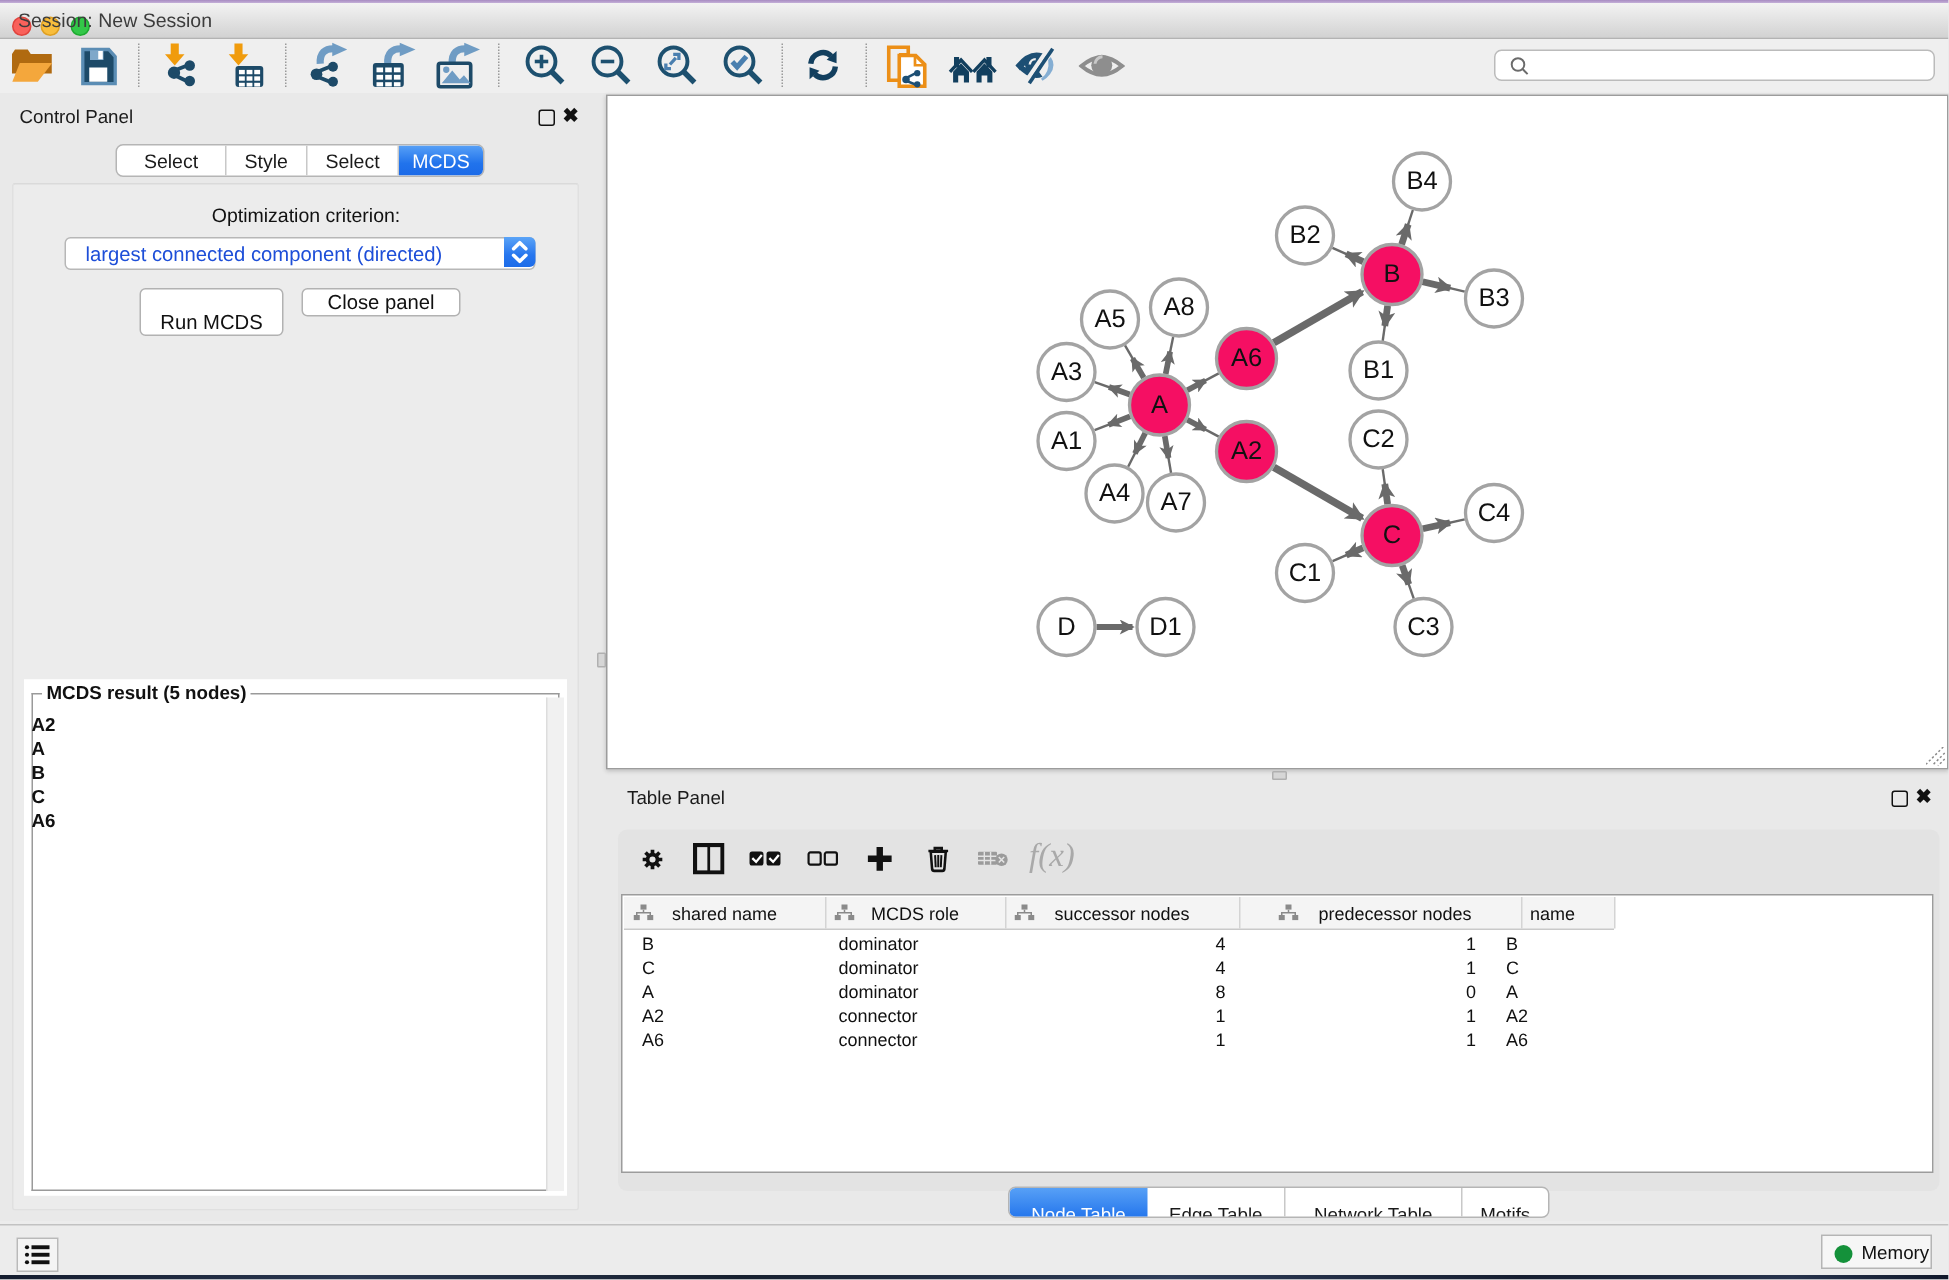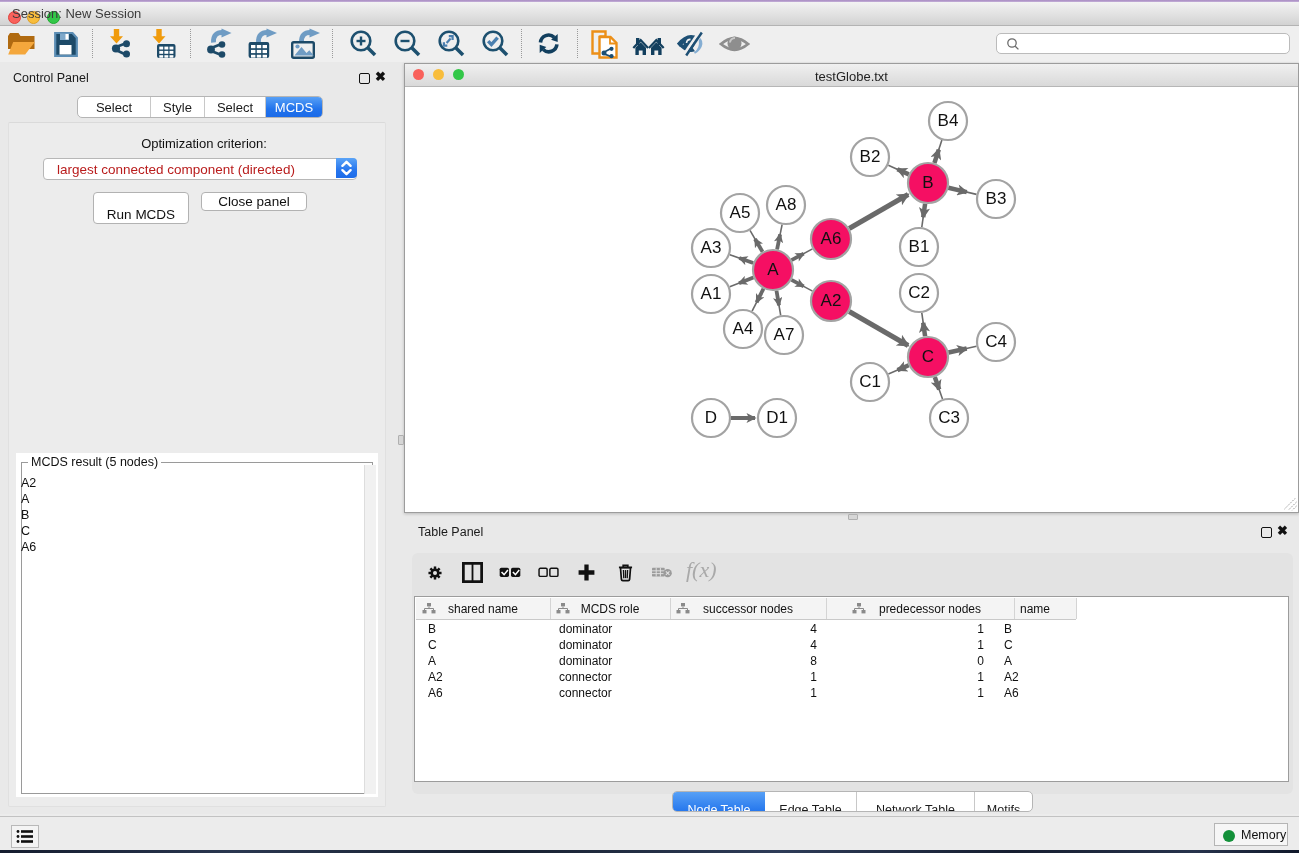--- a/index.html
+++ b/index.html
@@ -34,29 +34,29 @@
  display:flex;align-items:center;justify-content:center;}
 .seg .s:last-child{border-right:none;}
 .seg .sel{background:linear-gradient(#57a0f6,#2173ec 60%,#1b6ae8);color:#fff;border-right:none;}
 #cptabs{left:77px;top:96px;height:20px;}
 #cptabs .s{height:20px;}
 
 #cp-inner{left:8px;top:122px;width:376px;height:683px;background:#ececec;
  border-top:1px solid #dadada;border-left:1px solid #e0e0e0;border-right:1px solid #e0e0e0;border-bottom:1px solid #e0e0e0;border-radius:2px;}
 #opt-label{left:8px;top:136px;width:392px;text-align:center;font-size:13px;color:#111;}
 #dropdown{left:43px;top:158px;width:312px;height:20px;background:#fff;border:1px solid #b7b7b7;border-radius:4px;}
-#dropdown .txt{position:absolute;left:13px;top:2.5px;font-size:13.5px;color:#b91c1c;}
+#dropdown .txt{position:absolute;left:13px;top:2.5px;font-size:13.5px;color:#1d4ed8;}
 #dd-btn{position:absolute;right:-1px;top:-1px;width:21px;height:20px;border-radius:0 4px 4px 0;
  background:linear-gradient(#5ba4f7,#2776ee 60%,#1d6ce9);}
 .btn{position:absolute;background:#fff;border:1px solid #b2b2b2;border-radius:4px;
  font-size:13.5px;color:#111;text-align:center;}
 #btn-run{left:93px;top:192px;width:94px;height:16px;padding-top:14px;}
 #btn-close{left:201px;top:192px;width:104px;height:16px;padding-top:1px;}
 
-#mcds-box{left:16px;top:453px;width:360px;height:342px;background:#fff;border:1px solid #fff;}
+#mcds-box{left:16px;top:453px;width:360px;height:342px;background:#fff;border:1px solid #fff;font-weight:bold;}
 #mcds-fs{position:absolute;left:4px;top:8px;right:4px;bottom:2px;border:1px solid #9a9a9a;border-bottom:none;border-right:none;}
 #mcds-fs2{position:absolute;left:4px;top:8px;right:4px;bottom:2px;border:1px solid #9a9a9a;border-top:none;border-left:none;}
 #mcds-legend{position:absolute;left:11px;top:1px;background:#fff;padding:0 3px;font-size:12.5px;color:#111;}
 #mcds-list{position:absolute;left:4px;top:21px;font-size:12.5px;color:#111;line-height:16px;}
 #mcds-scroll{position:absolute;right:1px;top:11px;width:11px;bottom:2px;background:#f1f1f1;border-left:1px solid #ddd;}
 
 #netwin{left:404px;top:63px;width:893px;height:448px;background:#fff;
  border:1px solid #9c9c9c;box-shadow:0 1px 3px rgba(0,0,0,0.2);}
 #net-tbar{position:absolute;left:0;top:0;width:100%;height:22px;
  background:linear-gradient(#f0f0f0,#d9d9d9);border-bottom:1px solid #b6b6b6;}
@@ -265,26 +265,20 @@
 <div class="btn" id="btn-run">Run MCDS</div>
 <div class="btn" id="btn-close">Close panel</div>
 <div class="abs" id="mcds-box">
   <div id="mcds-fs"></div>
     <div id="mcds-fs2"></div>
   <div id="mcds-legend">MCDS result (5 nodes)</div>
   <div id="mcds-list">A2<br>A<br>B<br>C<br>A6</div>
   <div id="mcds-scroll"></div>
 </div>
 <div class="abs" id="netwin">
-  <div id="net-tbar">
-    <div class="tl2" style="left:8px;background:#f9615b;"></div>
-    <div class="tl2" style="left:28px;background:#f8bd3c;"></div>
-    <div class="tl2" style="left:48px;background:#33c748;"></div>
-    <div class="title">testGlobe.txt</div>
-  </div>
   <svg id="graph" width="891" height="424" style="position:absolute;left:2px;top:23px" viewBox="0 0 891 424">
     <defs>
       <marker id="arr" viewBox="0 0 10 10" refX="8.5" refY="5" markerWidth="3.0" markerHeight="2.5" orient="auto">
         <path d="M0 0 L10 5 L0 10 L2.5 5 z" fill="#6a6a6a"></path>
       </marker>
     </defs>
     <g stroke="#6a6a6a">
     <line x1="355.5" y1="164.8" x2="343.0" y2="143.3" stroke-width="1.6"></line>
     <line x1="355.5" y1="164.8" x2="348.0" y2="152.0" stroke-width="3.8" marker-end="url(#arr)"></line>
     <line x1="370.1" y1="162.4" x2="375.1" y2="137.6" stroke-width="1.6"></line>

